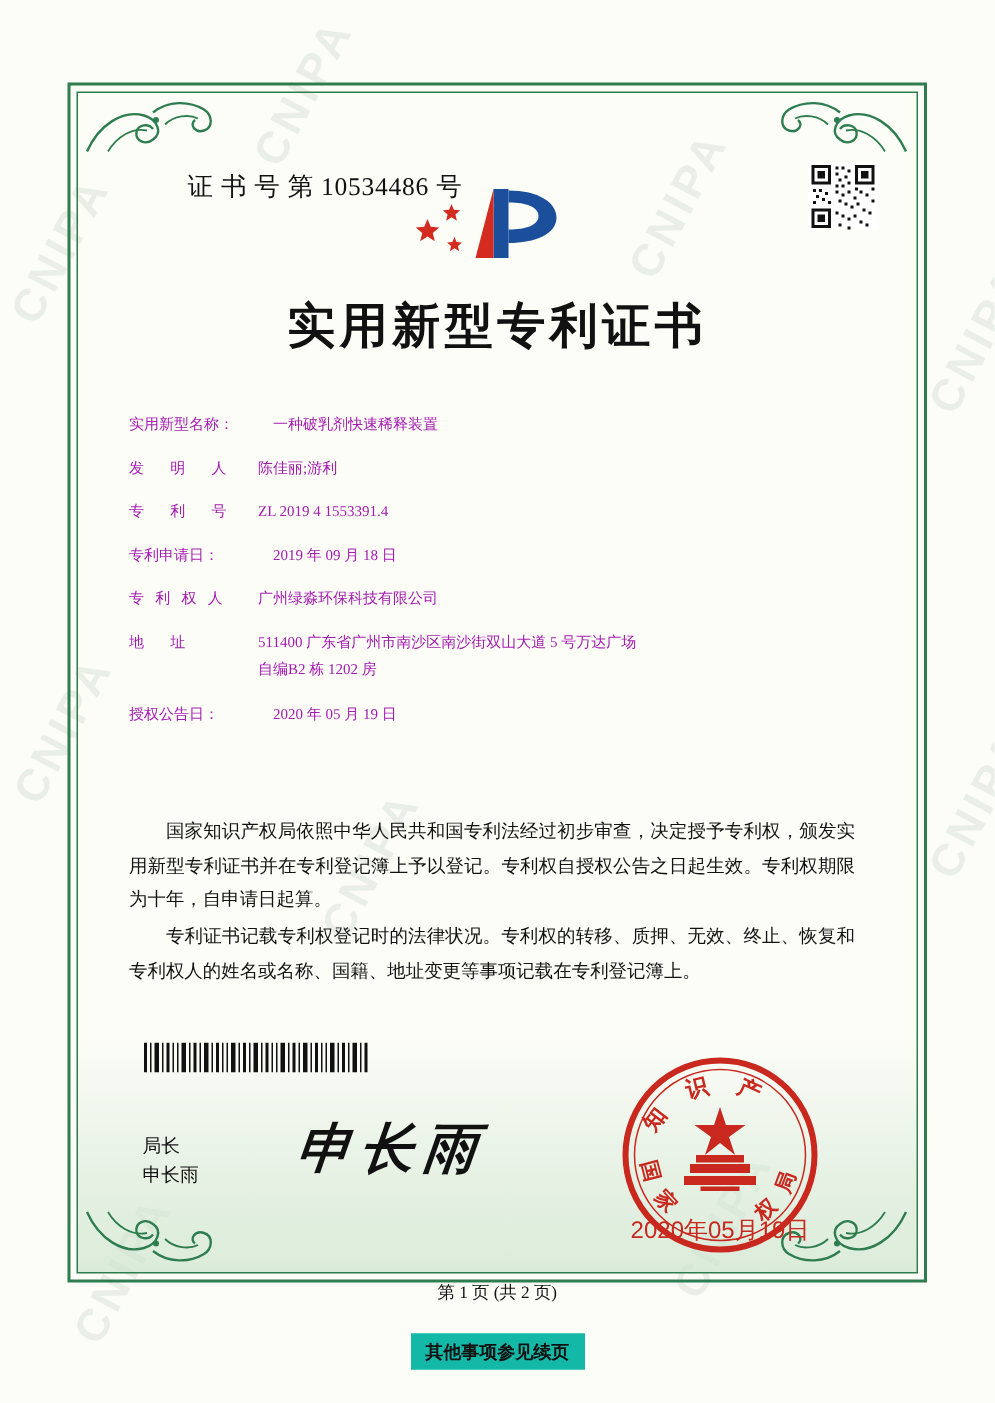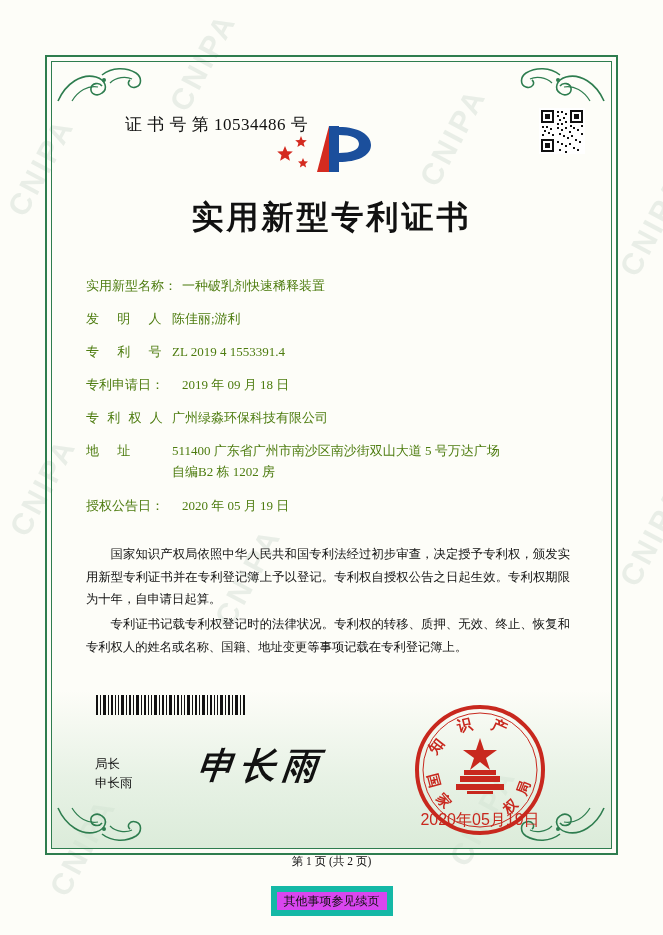--- a/index.html
+++ b/index.html
@@ -110,22 +110,22 @@
     letter-spacing: 3px;
     color: #111;
     font-family: "DejaVu Serif", serif;
   }
 
   
   .fields {
     position: absolute;
     left: 86px; top: 277px;
     width: 480px;
-    font-size: 13px;
-    color: #4d7c0f;
+    font-size: 10px;
+    color: #a21caf;
   }
   .frow {
     display: flex;
     margin-bottom: 15.5px;
     line-height: 1.35;
   }
   .flabel {
     width: 86px;
     flex: none;
     letter-spacing: 0px;
@@ -219,23 +219,24 @@
     color: #111;
   }
   .footnote {
     position: absolute;
     left: 0; right: 0; top: 893px;
     text-align: center;
     font-size: 12px;
     color: #111;
   }
   .footnote span {
-    border: 6px solid #14b8a6;
+    border: 3px solid #14b8a6;
     padding: 2px 7px;
-    background: #d946ef;
+    background: #14b8a6;
+    font-weight: bold;
   }
 </style>
 </head>
 <body>
 
 <div class="wm wm-1">CNIPA</div>
 <div class="wm wm-2">CNIPA</div>
 <div class="wm wm-3">CNIPA</div>
 <div class="wm wm-4">CNIPA</div>
 <div class="wm wm-5">CNIPA</div>

